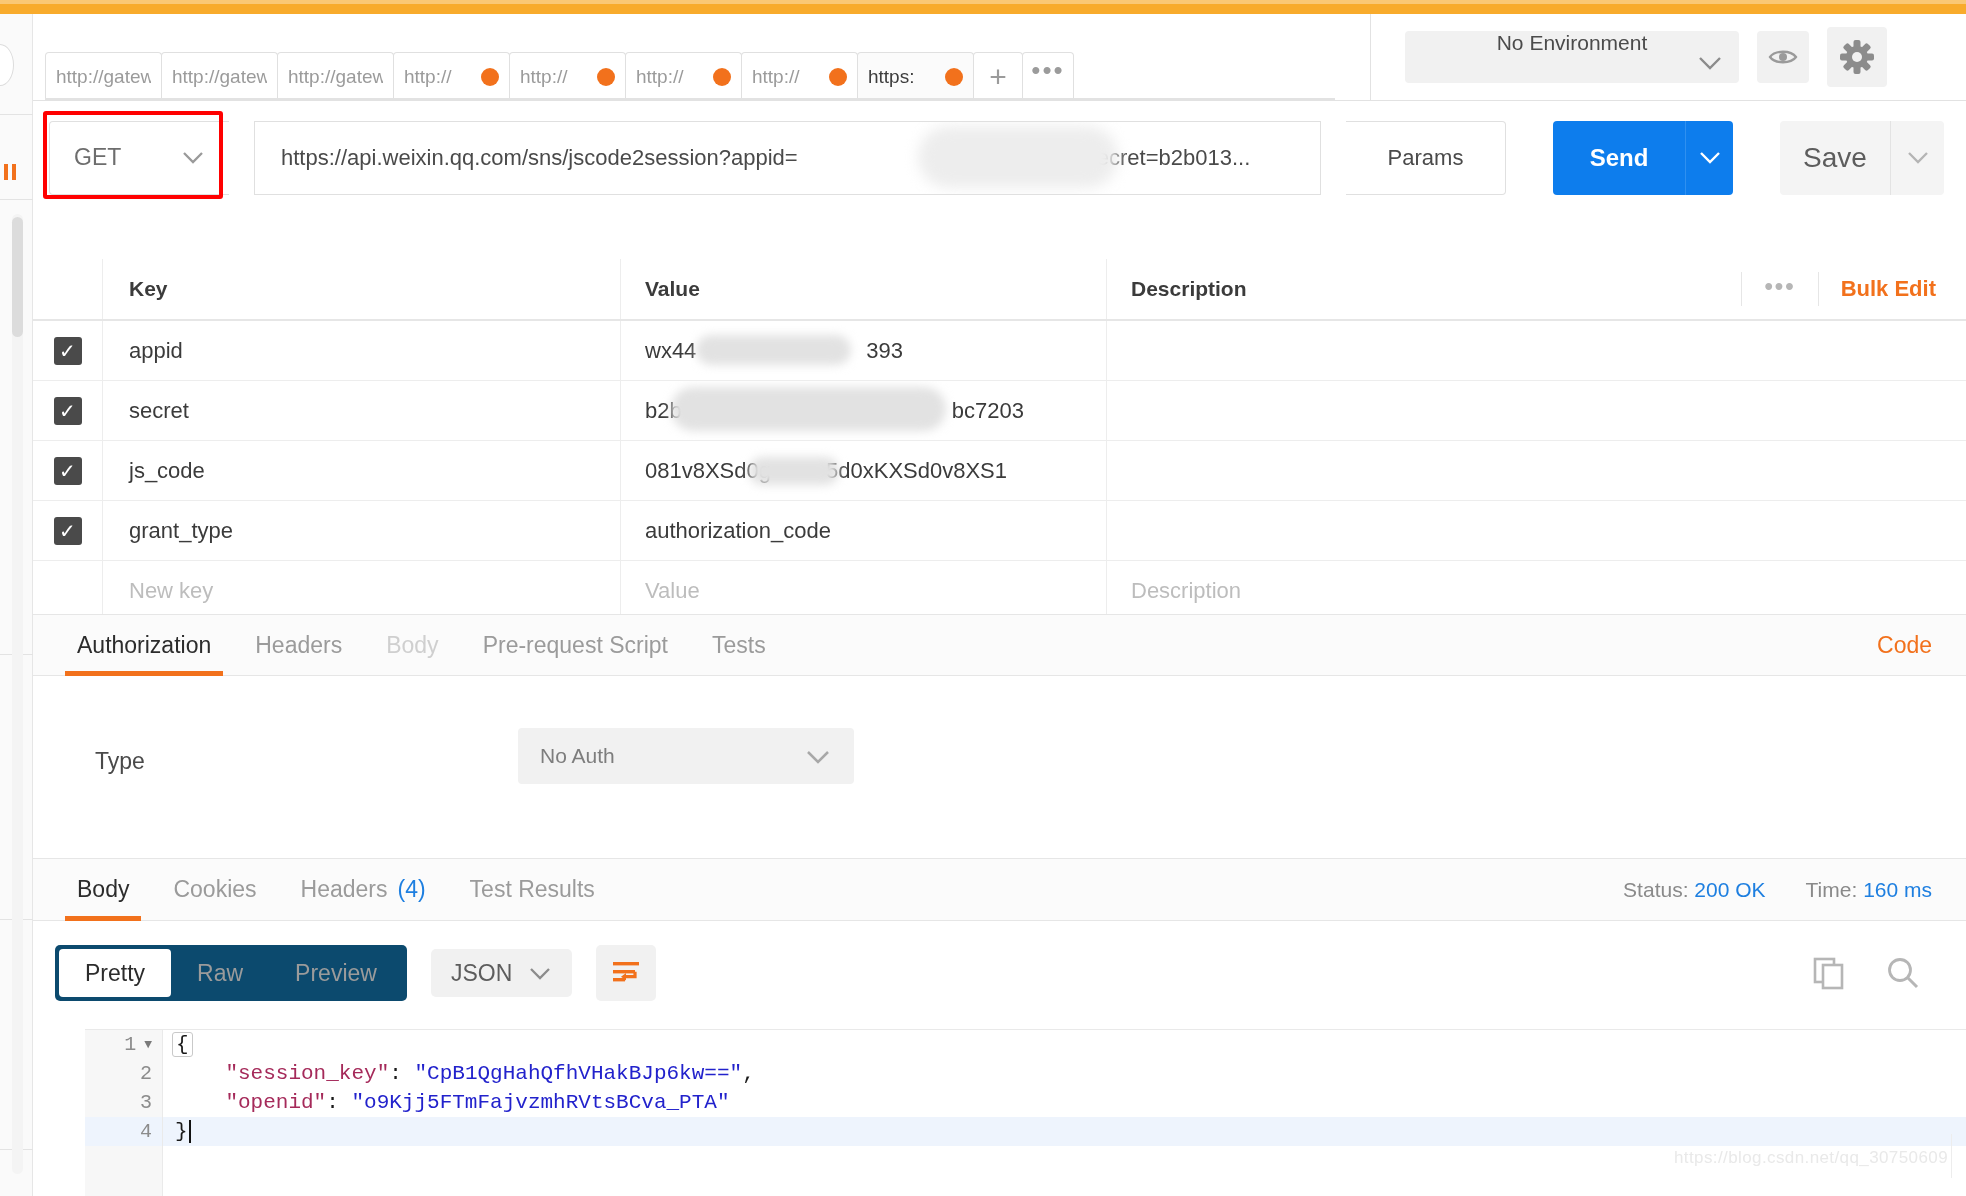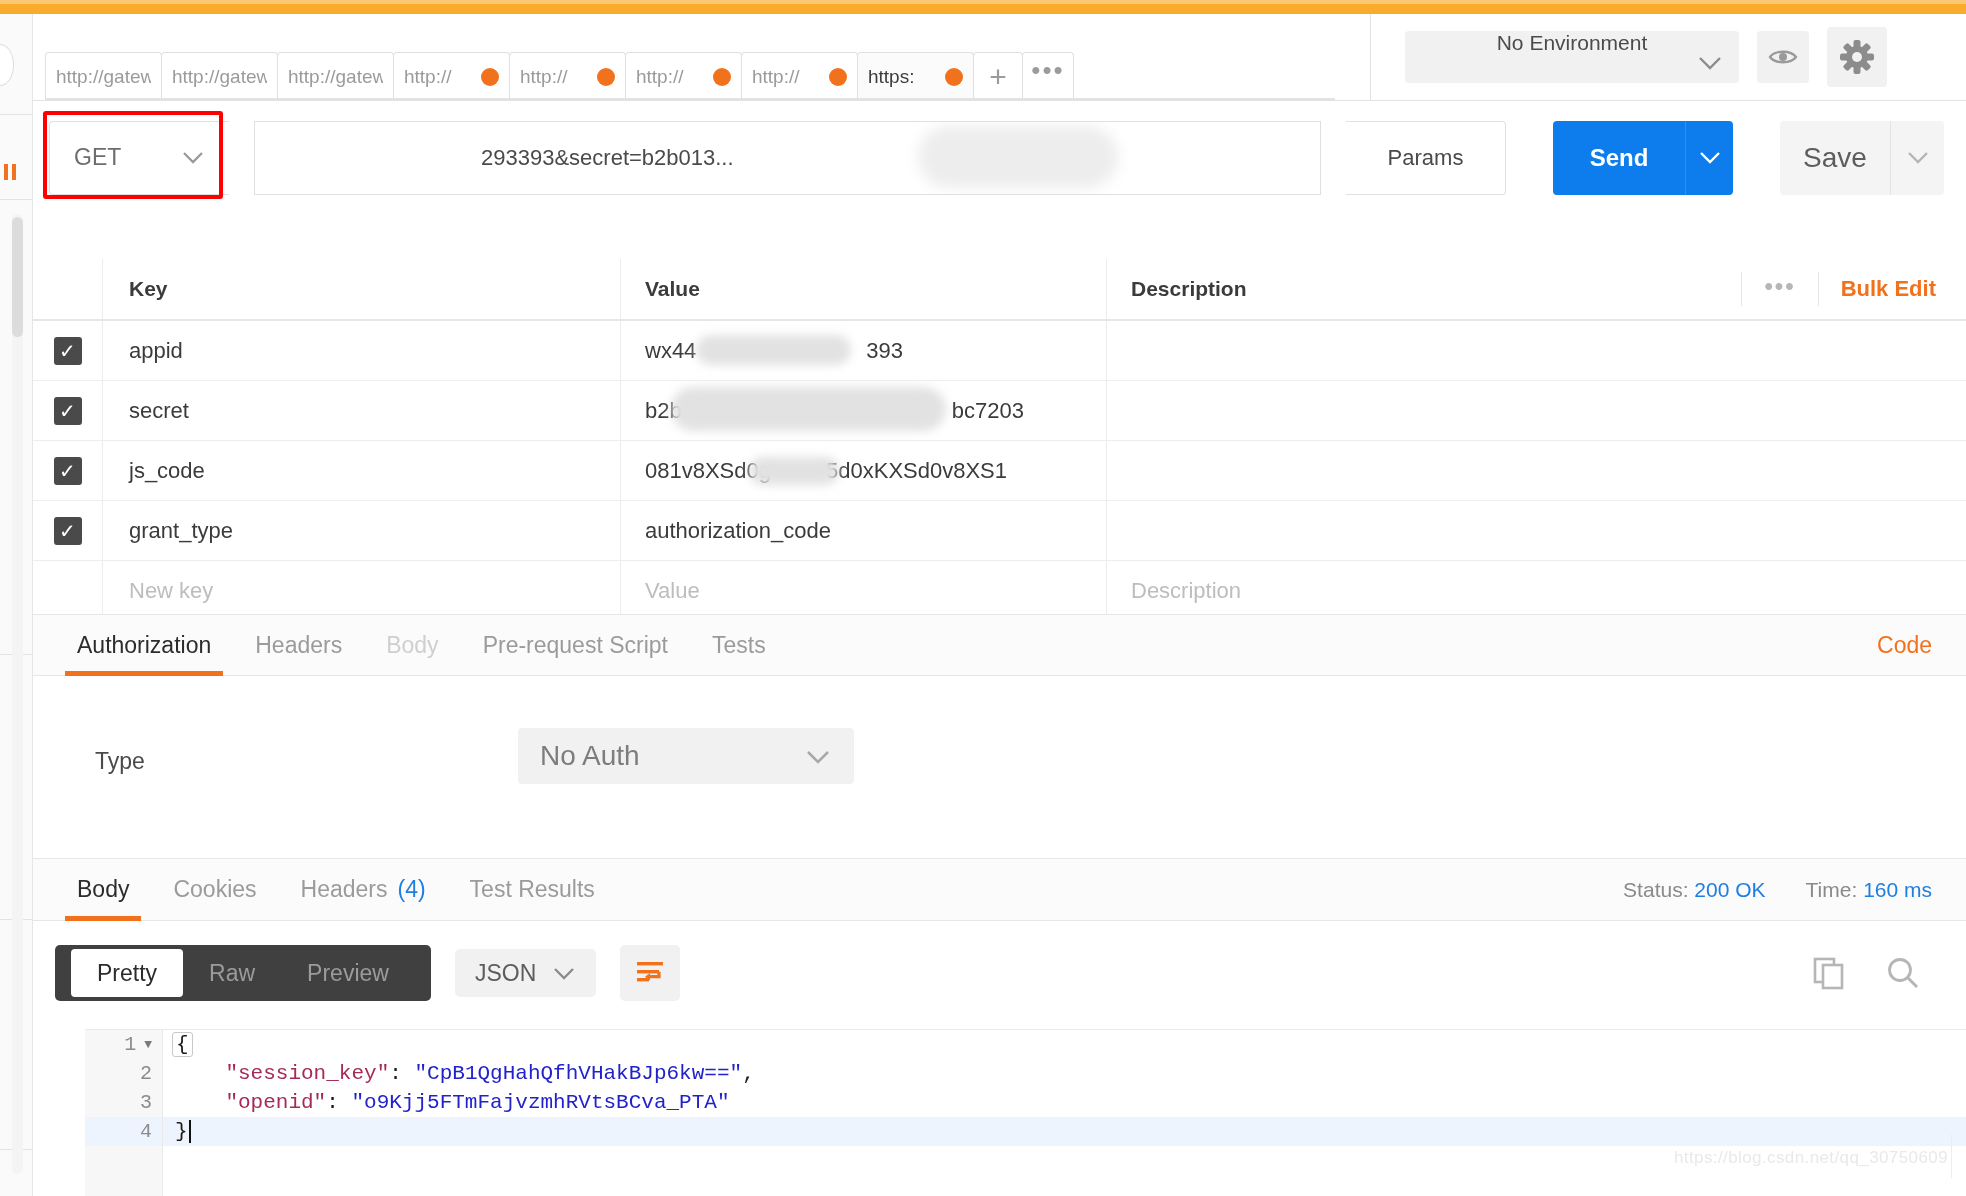--- a/index.html
+++ b/index.html
@@ -258,21 +258,21 @@
   .auth-pane {
     position: absolute; left: 0; top: 662px; width: 1933px; height: 183px;
     background: #fff; border-bottom: 1px solid #e6e6e6;
   }
   .auth-type-label {
     position: absolute; left: 62px; top: 72px; font-size: 23px; color: #4a4a4a;
   }
   .auth-select {
     position: absolute; left: 485px; top: 52px; width: 336px; height: 56px;
     background: #f1f1f1; border-radius: 4px; display: flex; align-items: center;
-    padding: 0 22px; font-size: 28px; color: #7d7d7d;
+    padding: 0 22px; font-size: 21px; color: #7d7d7d;
   }
   .auth-select .caret { margin-left: auto; }
 
   
   .resptabs {
     position: absolute; left: 0; top: 845px; width: 1933px; height: 62px;
     background: #fbfbfb; border-bottom: 1px solid #e6e6e6;
     display: flex; align-items: center; padding-left: 22px;
   }
   .resp-meta {
@@ -281,22 +281,22 @@
   }
   .resp-meta b { font-weight: normal; }
   .meta-val { color: #1e7fe0; }
 
   
   .respbar {
     position: absolute; left: 0; top: 907px; width: 1933px; height: 104px;
     background: #fff; display: flex; align-items: center; padding-left: 22px;
   }
   .seg {
-    display: flex; background: #404040; border-radius: 5px; height: 56px;
-    align-items: center; padding: 0 16px;
+    display: flex; background: #0c4a6e; border-radius: 5px; height: 56px;
+    align-items: center; padding: 0 4px;
   }
   .seg-item {
     padding: 0 26px; height: 48px; display: flex; align-items: center;
     font-size: 23px; color: #9b9b9b; border-radius: 4px;
   }
   .seg-item.active { background: #ffffff; color: #2c2c2c; }
   .fmt-select {
     margin-left: 24px; height: 48px; background: #f1f1f1; border-radius: 5px;
     display: flex; align-items: center; padding: 0 20px; font-size: 23px; color: #5d5d5d;
   }
@@ -453,20 +453,21 @@
           <span class="caret">
             <svg width="24" height="15" viewBox="0 0 24 15">
                 <path d="M3 3 L12 12 L21 3" stroke="#9a9a9a" stroke-width="2.3" fill="none"></path>
               </svg>
           </span>
         </div>
         <div class="method-highlight"></div>
       </div>
 
       <div class="url-input">
+        <span>https://api.weixin.qq.com/sns/jscode2session?appid=</span>
           <span style="display:inline-block;width:200px"></span>
           <span>293393&amp;secret=b2b013...</span>
         <div class="url-blur"></div>
       </div>
 
       <div class="btn-params">Params</div>
 
       <div class="send-group">
         <div class="btn-send">Send</div>
         <div class="btn-send-caret">

